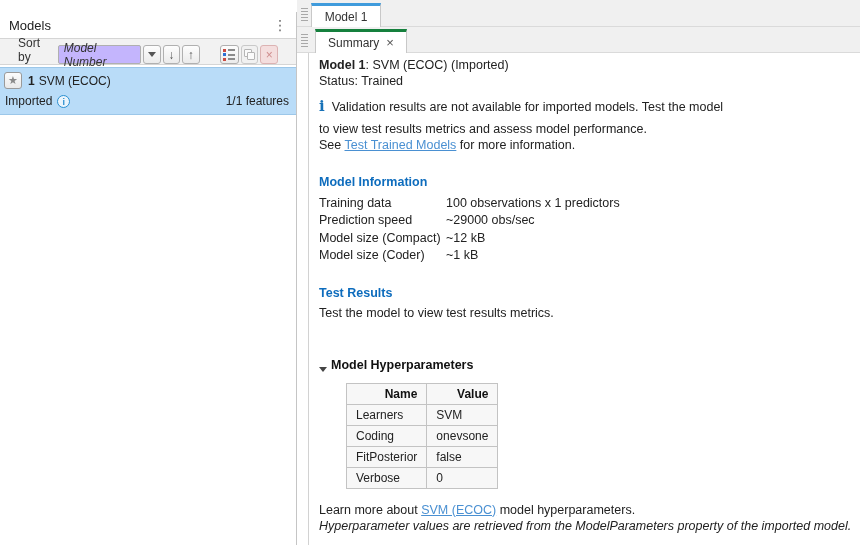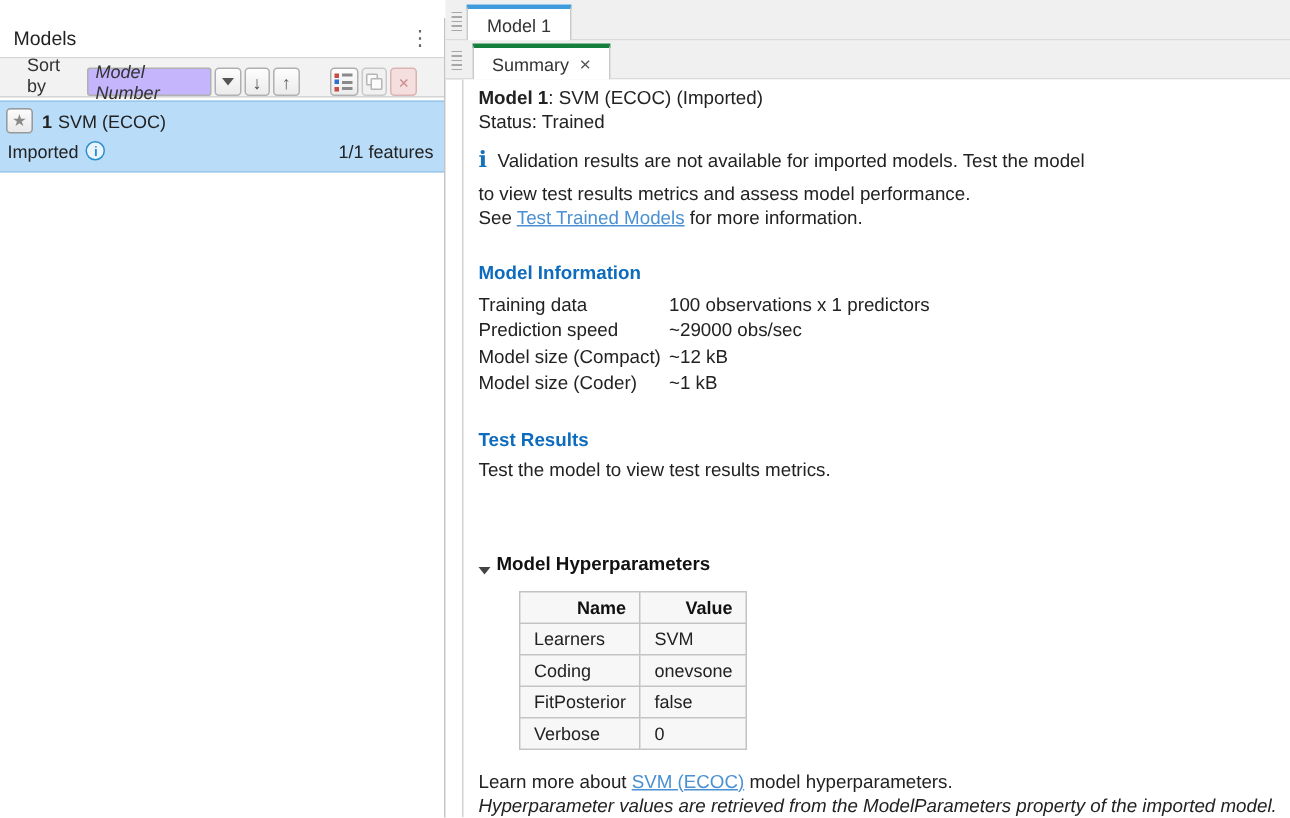--- a/index.html
+++ b/index.html
@@ -44,21 +44,21 @@
 
   .model-item { margin-top:2px; height:48px; background:#b9dcf8;
     border-top:1px solid #9cc7e9; border-bottom:1px solid #9cc7e9;
     padding:4px 7px 0 4px; cursor:pointer; }
   .model-line1 { display:flex; align-items:center; }
   .star-btn { width:18px; height:17px; border:1px solid #9a9a9a; border-radius:3px;
     background:linear-gradient(#fcfcfc,#e9e9e9); display:flex; align-items:center;
     justify-content:center; color:#8a8a8a; font-size:11px; margin-right:6px; cursor:pointer; }
   .model-num { font-weight:bold; margin-right:4px; color:#222; }
   .model-name { color:#222; }
-  .model-line2 { display:flex; align-items:flex-start; margin-top:5px; padding-left:1px; color:#222; }
+  .model-line2 { display:flex; align-items:flex-end; margin-top:5px; padding-left:1px; color:#222; }
   .info-circle { width:13px; height:13px; border:1.5px solid #2a8fd0; border-radius:50%;
     color:#2a8fd0; font-size:9px; font-weight:bold; display:inline-flex; align-items:center;
     justify-content:center; margin-left:5px; background:#eaf4fc; cursor:pointer; }
   .features { margin-left:auto; color:#222; }
 
   
   .tabrow { position:absolute; left:297px; right:0; background:#f0f0f0; }
   .tabrow1 { top:0; height:27px; border-bottom:1px solid #dadada; }
   .tabrow2 { top:27px; height:26px; border-bottom:1px solid #dadada; }
   .grip { position:absolute; left:4px; width:7px; height:13px;
@@ -78,21 +78,21 @@
   .notice { margin-top:10px; }
   .notice-line1 { display:flex; align-items:flex-start; margin-bottom:5px; }
   .info-i { color:#1771b7; font-weight:bold; font-family:"DejaVu Serif", serif;
     font-size:15px; line-height:14px; margin-right:7px; }
   .notice div { line-height:16.5px; }
   .link { color:#4a90d2; text-decoration:underline; cursor:pointer; }
   .section-heading { color:#0d6cbd; font-weight:bold; margin-top:21px; }
   .info-grid { margin-top:6px; display:grid; grid-template-columns:127px auto; }
   .info-grid span { line-height:17.5px; }
   .tr-para { margin-top:6px; }
-  .hp-header { margin-top:49px; display:flex; align-items:flex-end; cursor:pointer; }
+  .hp-header { margin-top:38px; display:flex; align-items:flex-end; cursor:pointer; }
   .tri-down { width:0; height:0; border-left:4px solid transparent; border-right:4px solid transparent;
     border-top:5px solid #444; margin-right:4px; }
   .hp-title { font-weight:bold; color:#111; }
   table.hp { border-collapse:collapse; margin:11px 0 0 27px; font-size:12px; border:1px solid #aeaeae; }
   table.hp th, table.hp td { border:1px solid #c3c3c3; background:#f7f7f7;
     text-align:left; padding:3px 9px; height:21px; }
   table.hp th { font-weight:bold; color:#111;text-align:right; }
   table.hp .col-name { width:76px; } table.hp .col-value { width:64px; }
   .learn { margin-top:13px; line-height:16px; }
   .footnote { font-style:italic; line-height:16px; }

